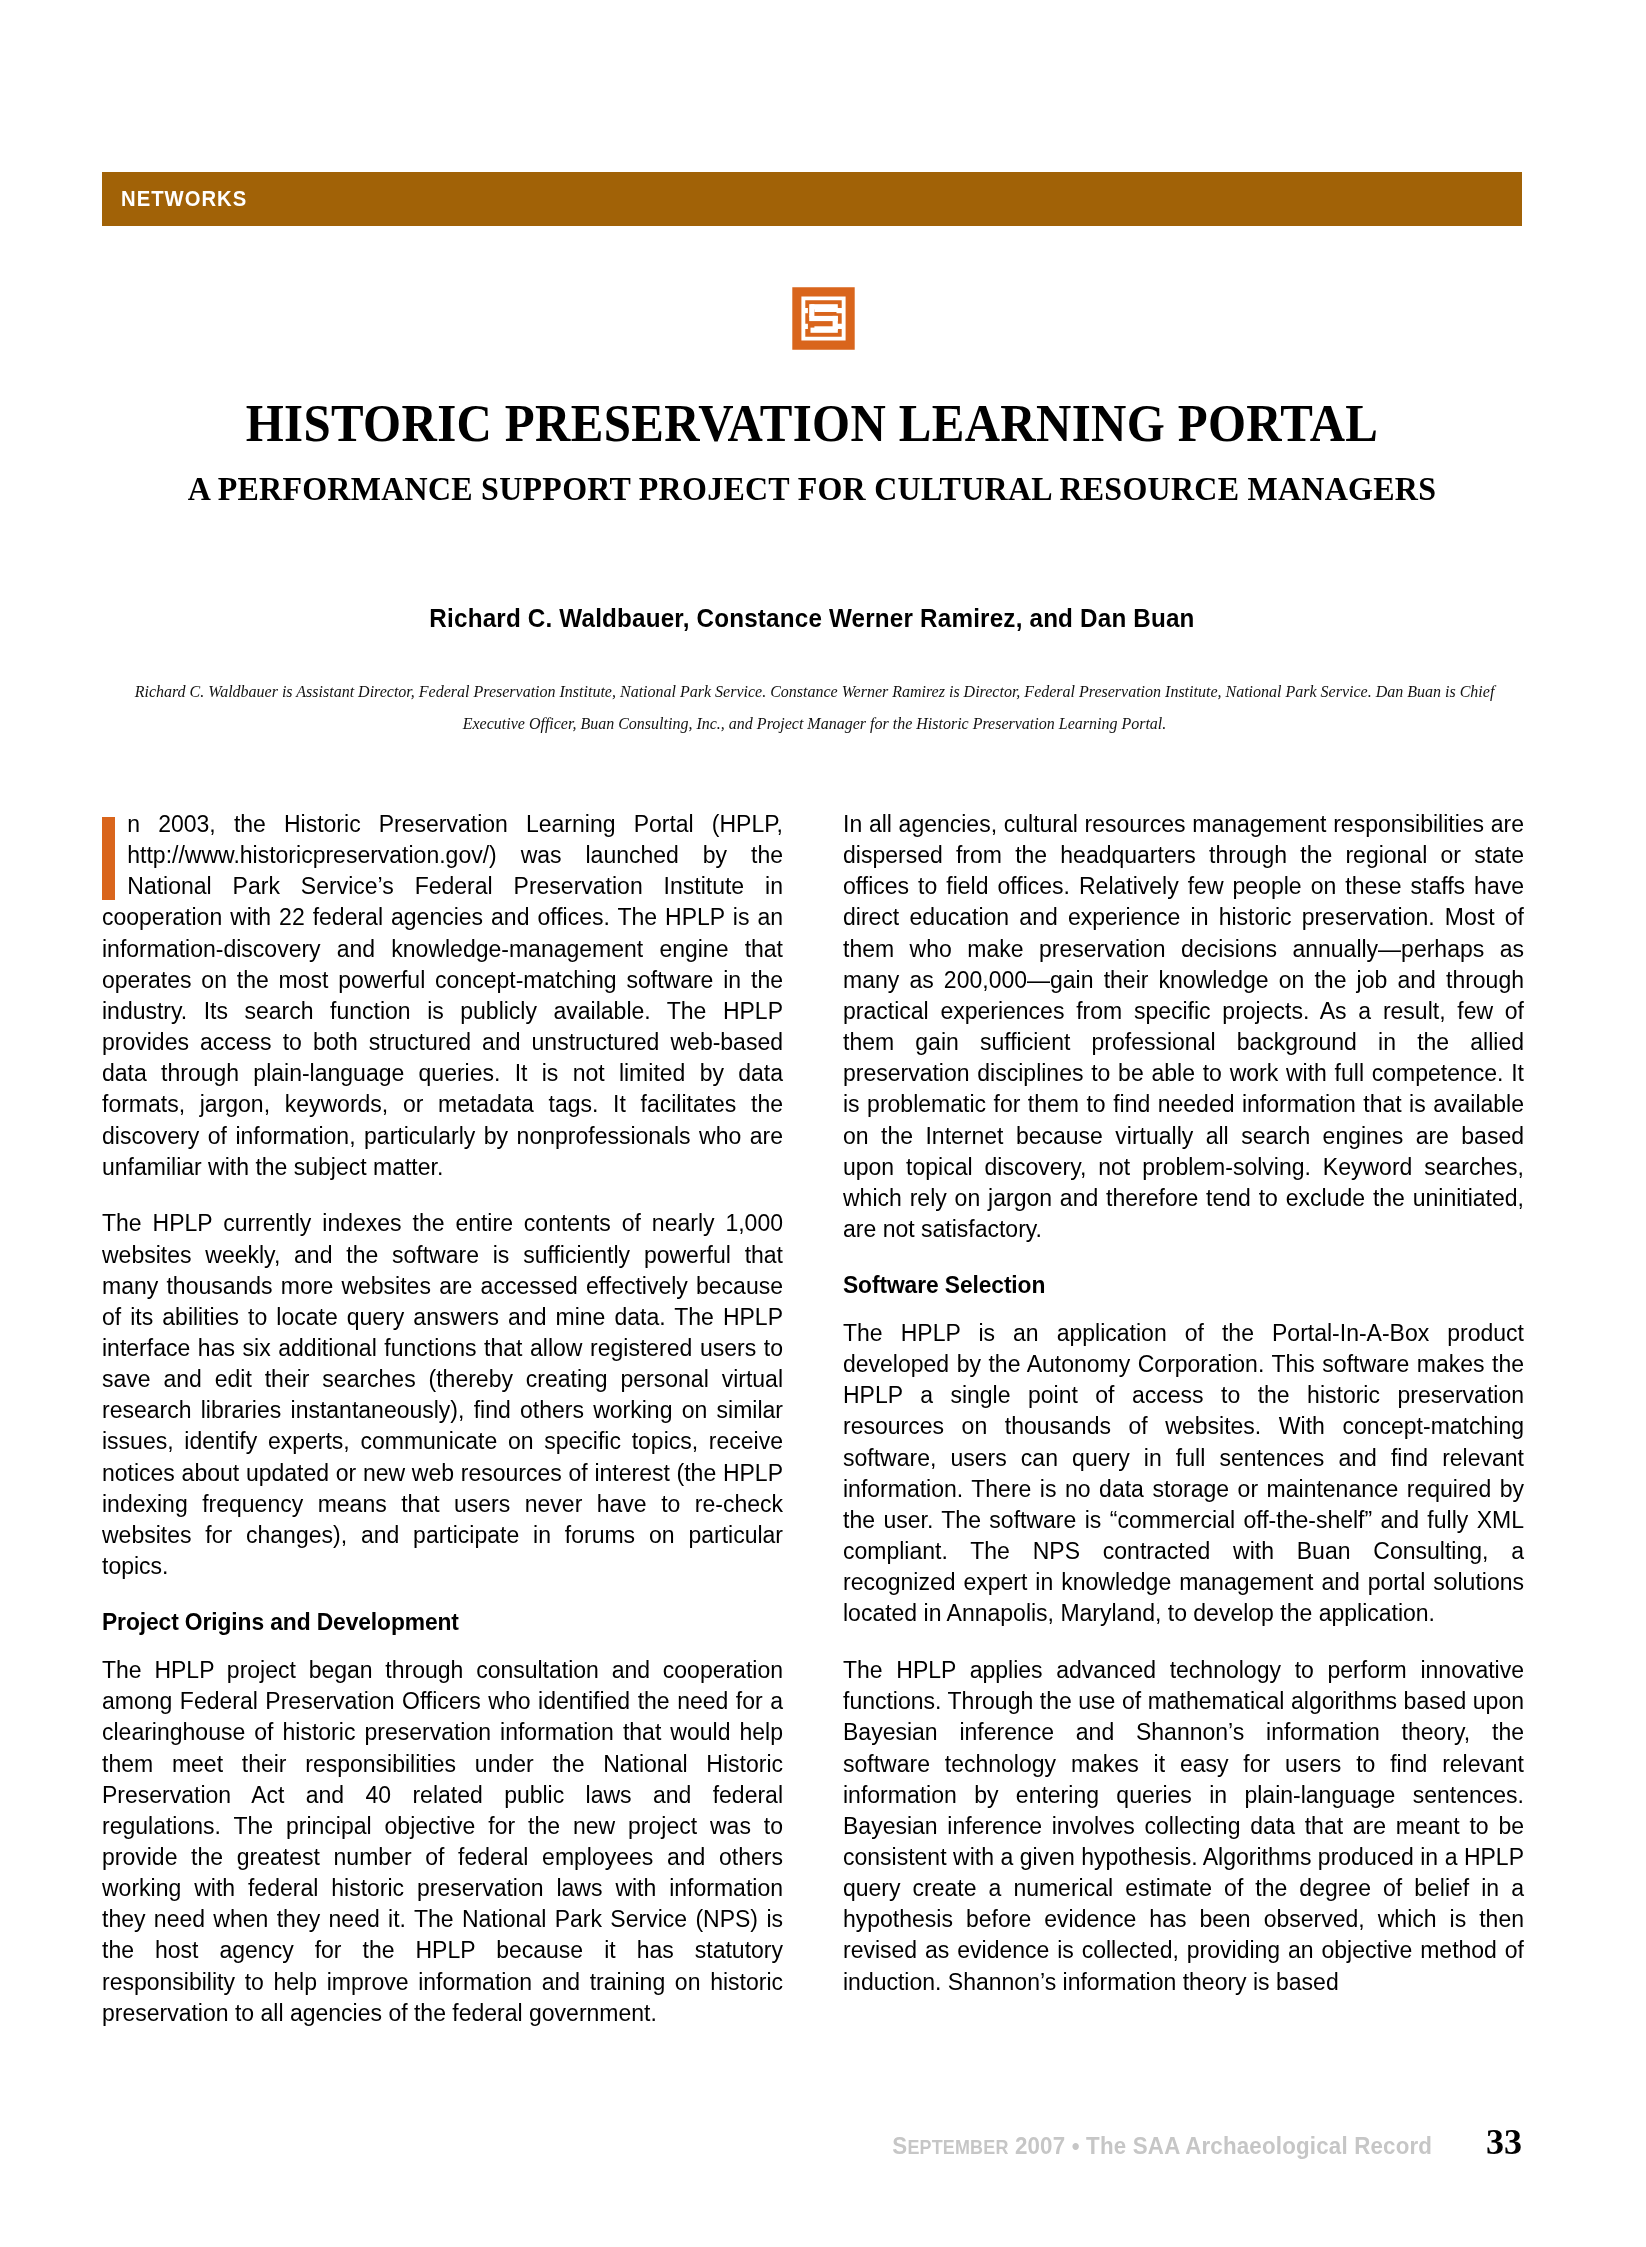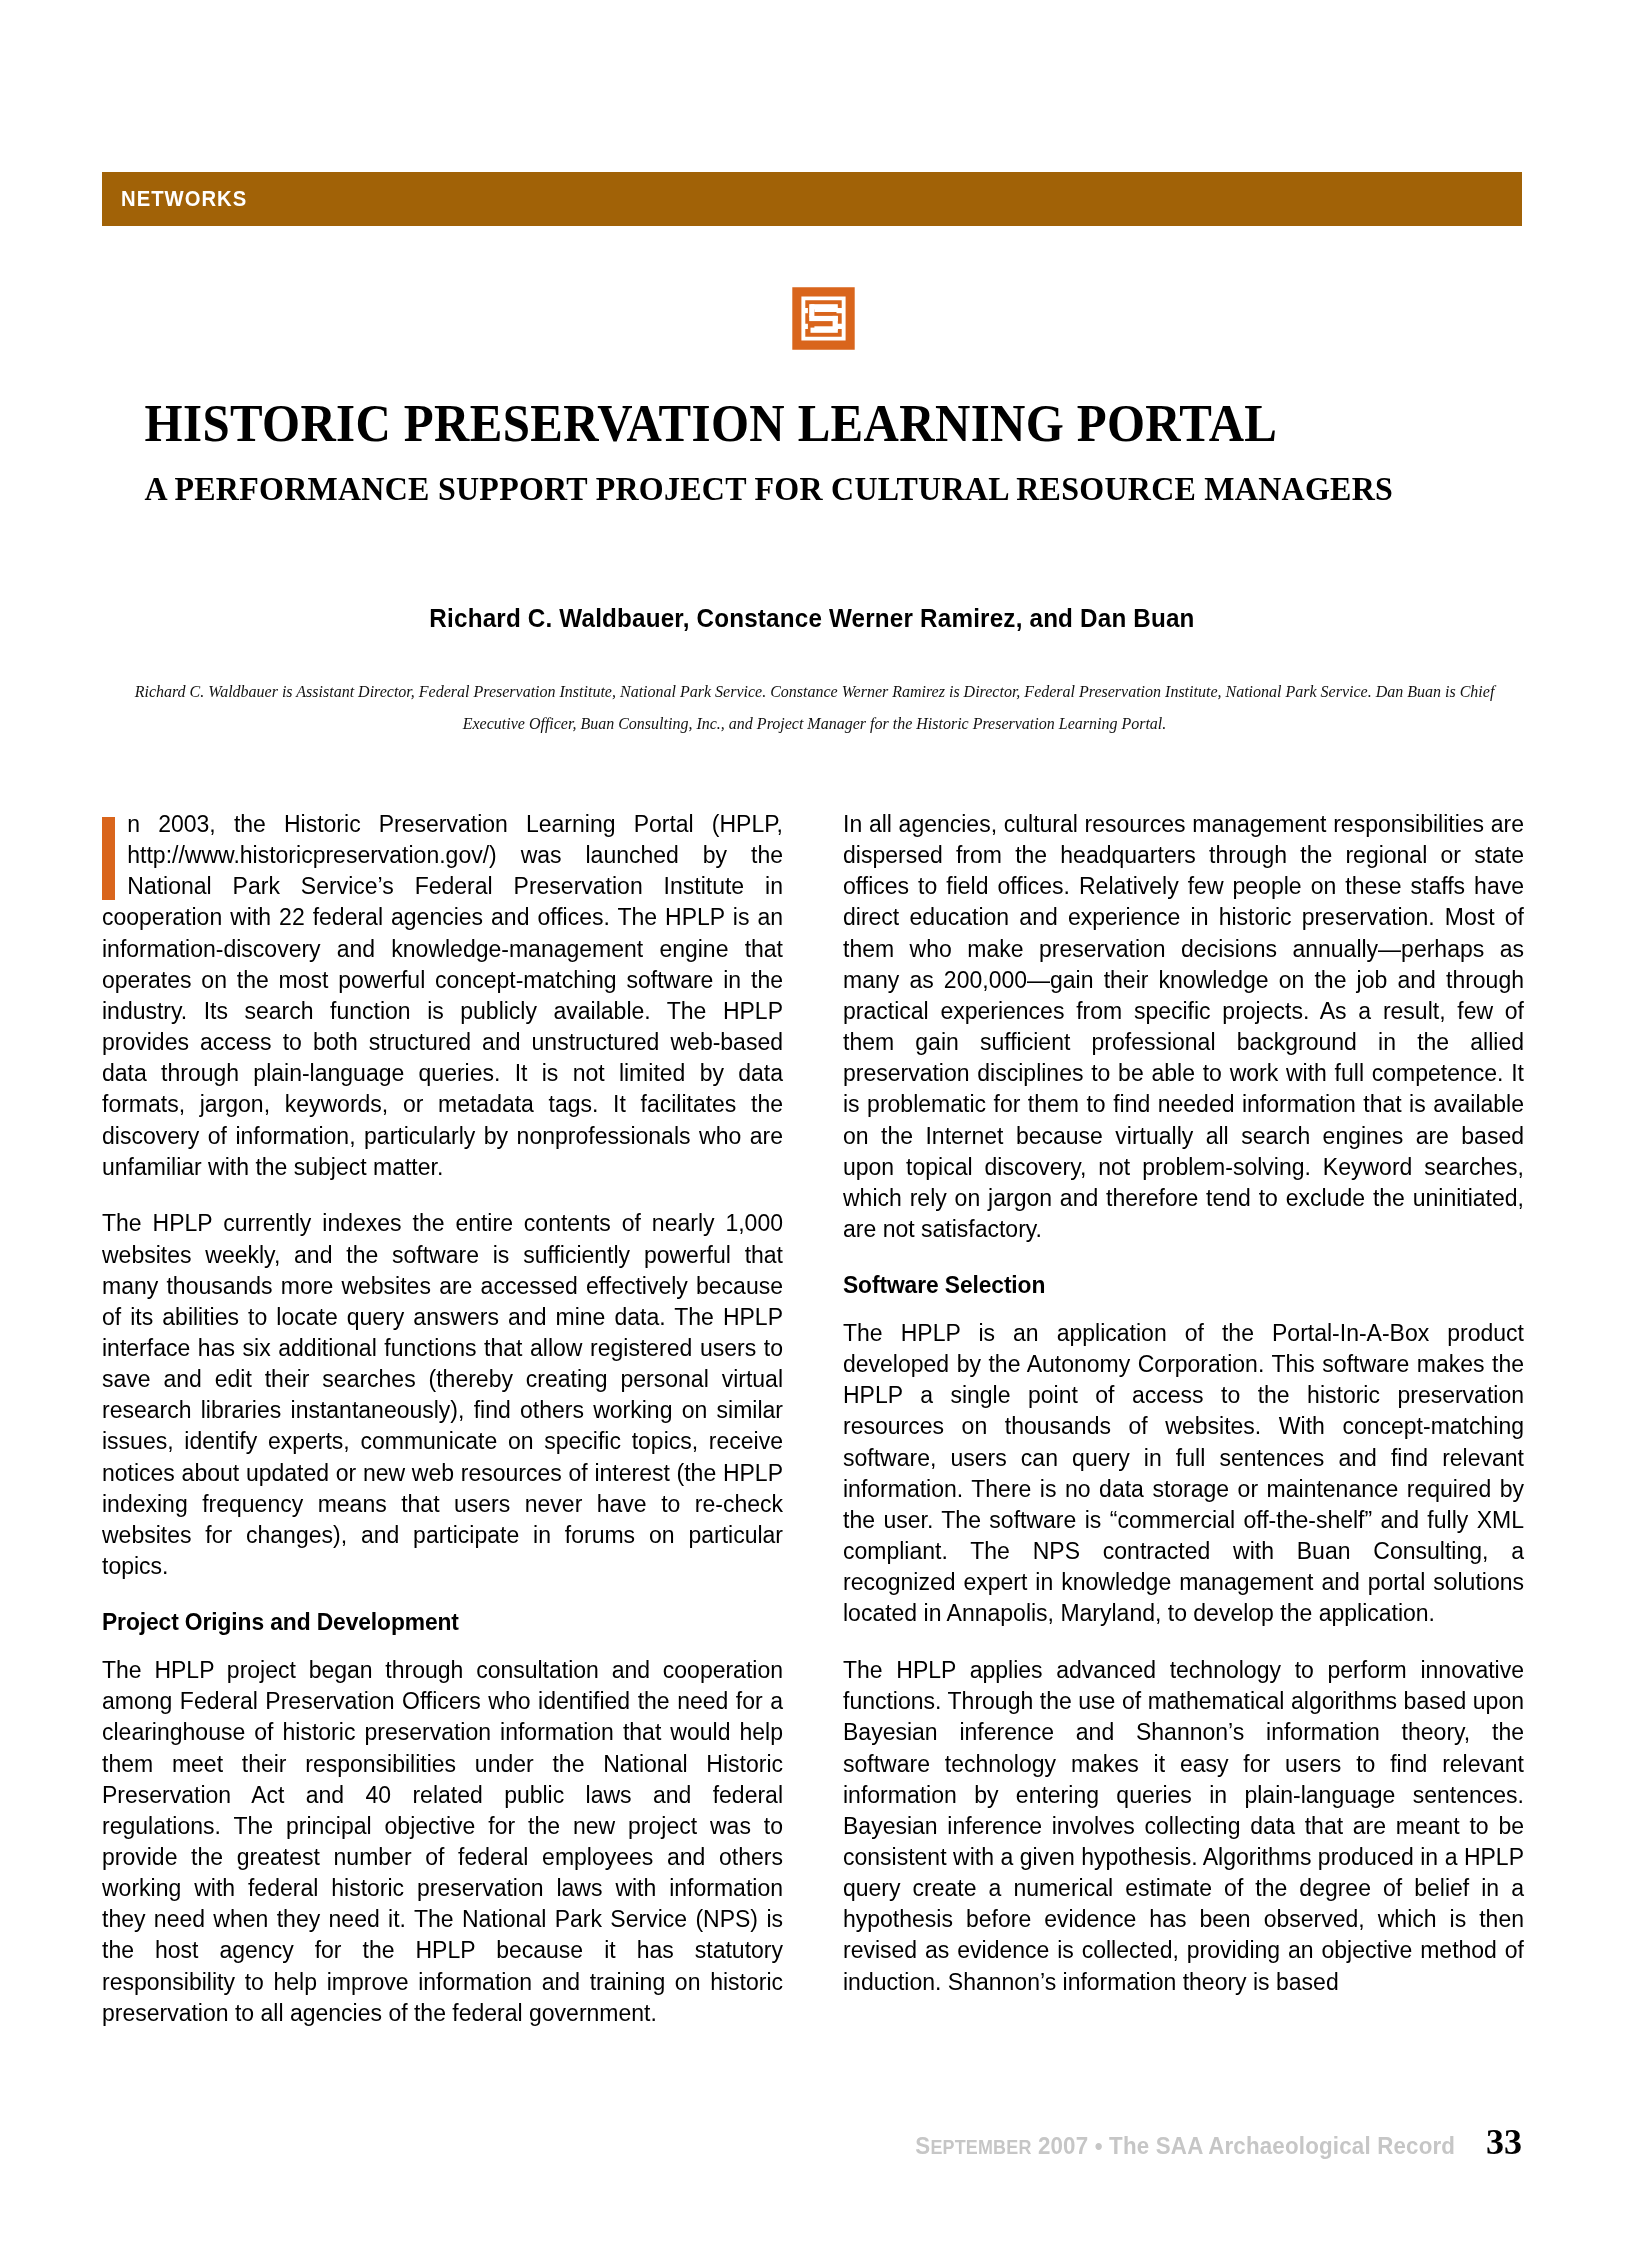--- a/index.html
+++ b/index.html
@@ -60,20 +60,21 @@
     height: 65px;
     display: block;
   }
 
   
   .title-block {
     position: absolute;
     left: 102px;
     top: 397px;
     width: 1420px;
+    text-align: center;
   }
   .doc-title {
     font-family: "Liberation Serif", serif;
     font-weight: 700;
     font-size: 52px;
     line-height: 1.04;
     letter-spacing: 0.4px;
     margin: 0;
     transform: scaleX(0.94);
   }
@@ -158,20 +159,21 @@
 
   
   .footer {
     position: absolute;
     left: 102px;
     top: 2121px;
     width: 1420px;
     display: flex;
     align-items: baseline;
     justify-content: flex-end;
+    gap: 23px;
   }
   .footer-text {
     font-family: "Liberation Sans", sans-serif;
     font-weight: 700;
     font-size: 24px;
     color: #c6c6c6;
     letter-spacing: 0.2px;
     transform: scaleX(0.93);
     transform-origin: right baseline;
   }

